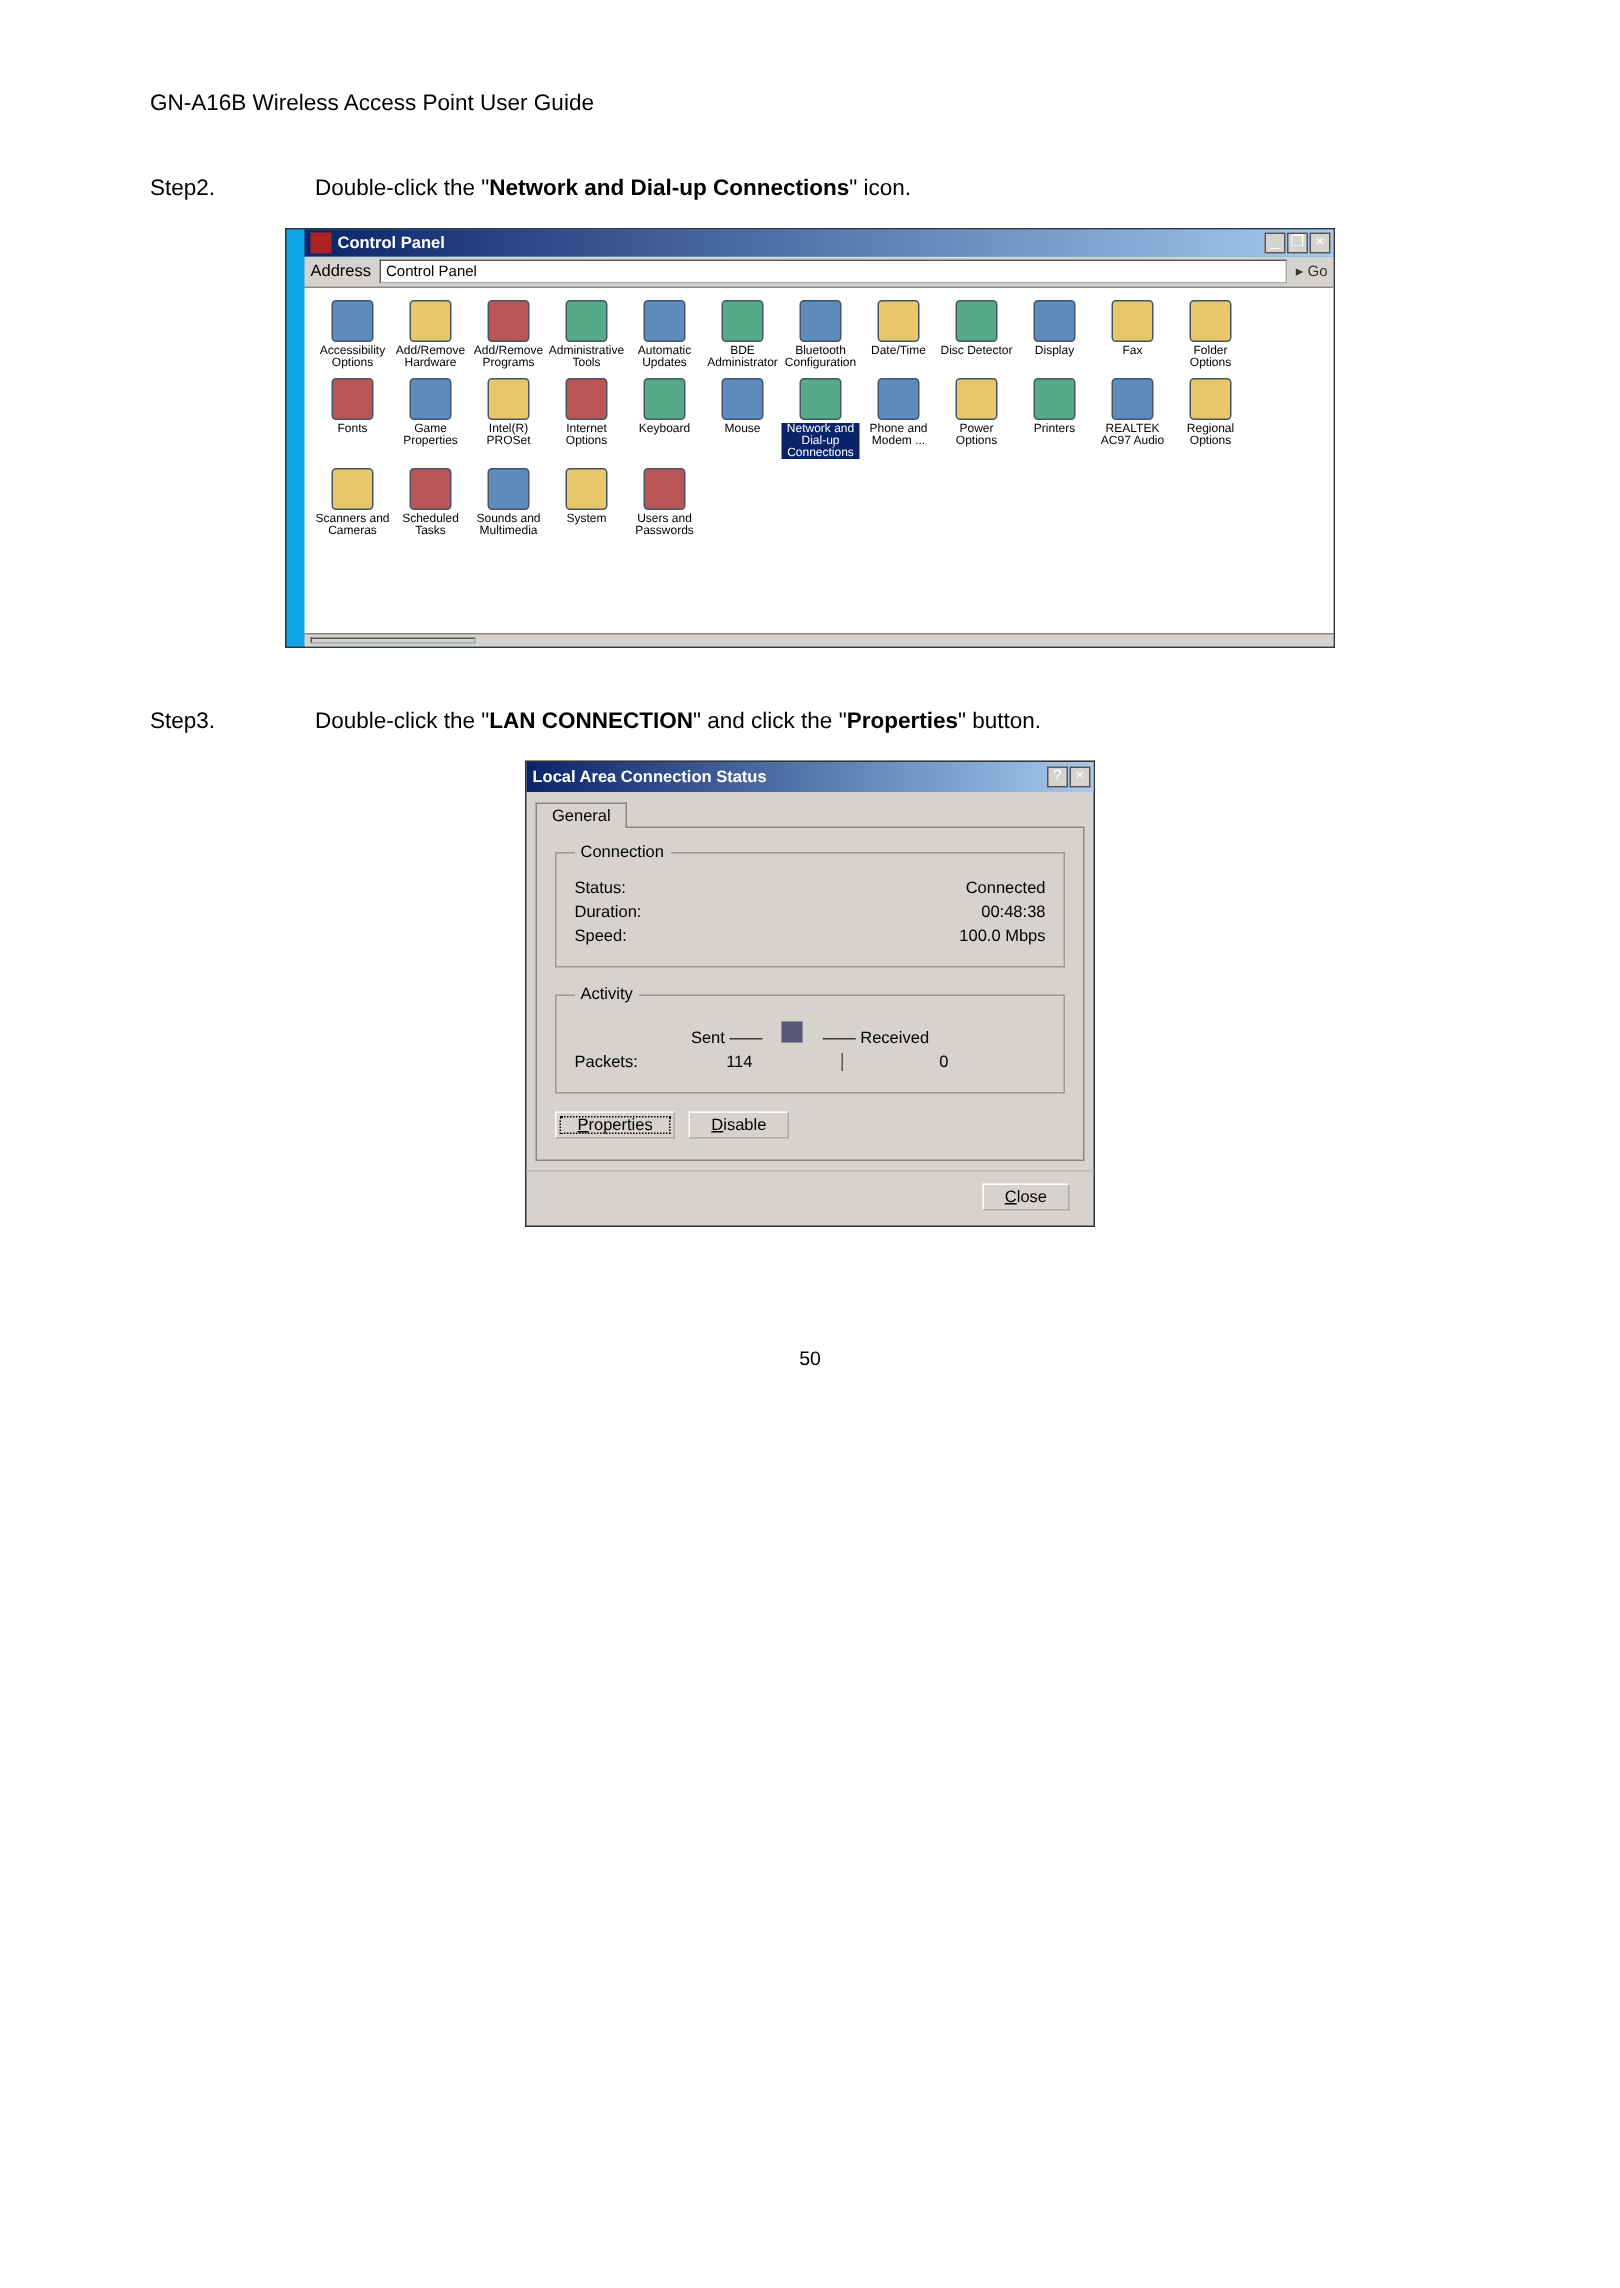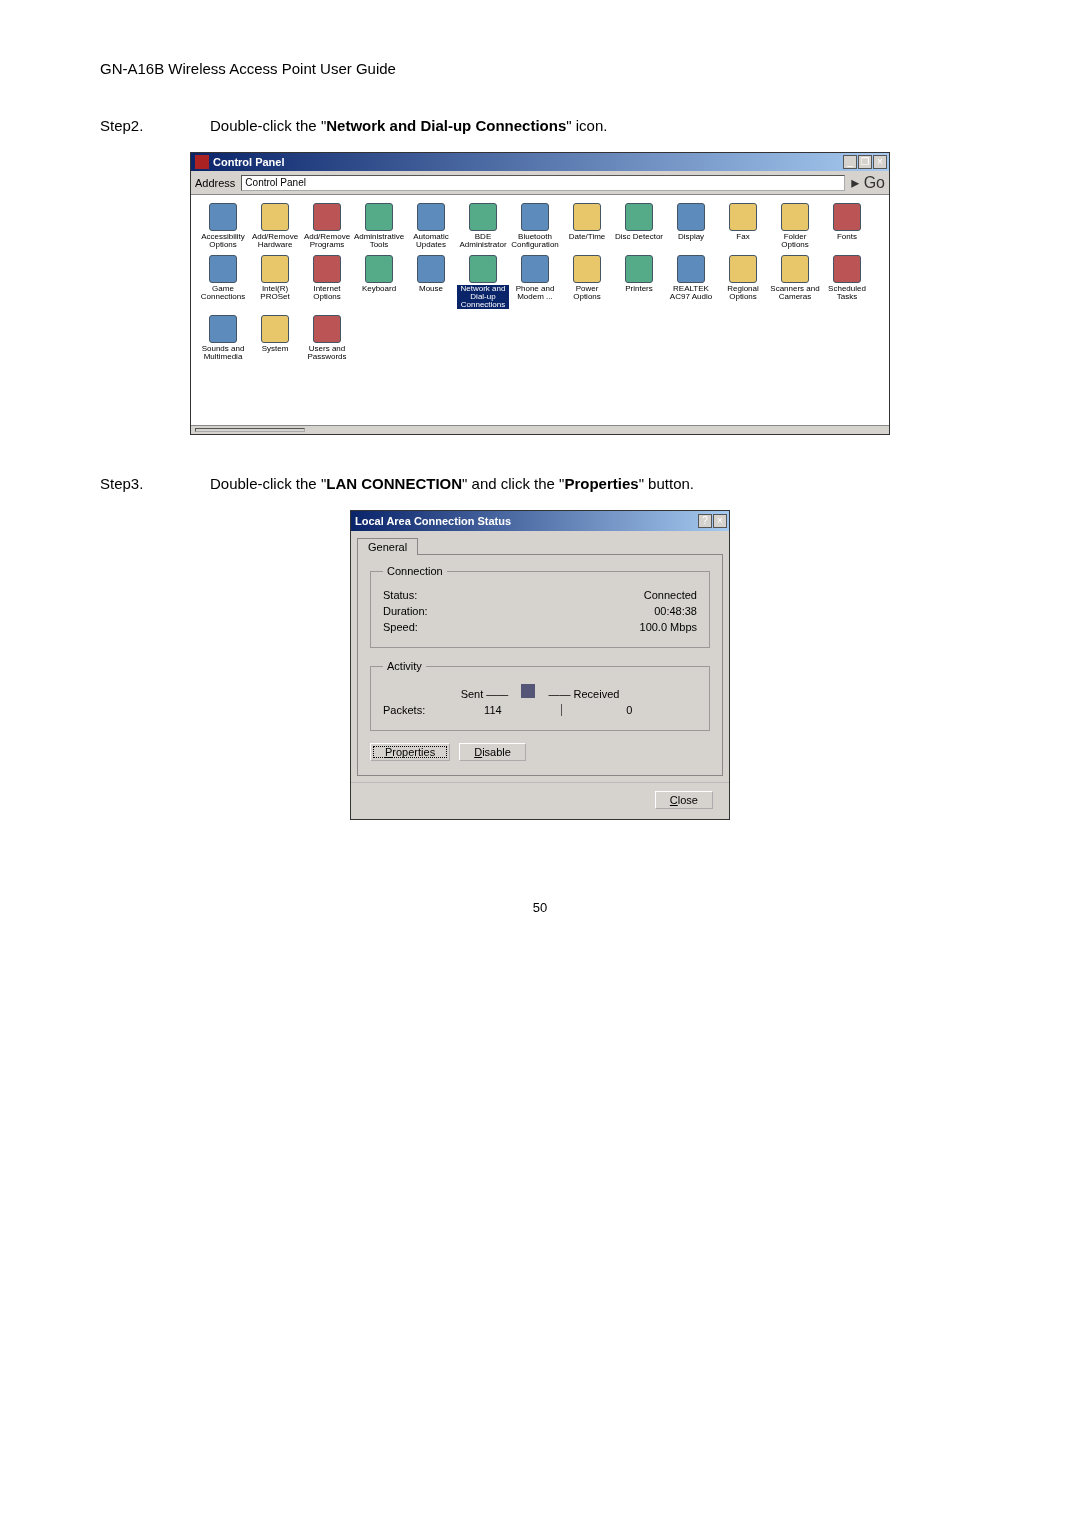--- a/index.html
+++ b/index.html
@@ -12,23 +12,24 @@
     }
     .doc-header { font-size: 15px; margin-bottom: 40px; }
     .step-row { display: flex; margin: 20px 0 18px 0; }
     .step-label { width: 110px; }
     .step-text { flex: 1; }
     .bold { font-weight: bold; }
     .cp-window {
       width: 700px;
       margin: 0 auto 40px auto;
       border: 1px solid #333;
-      background: #a21caf;
+      background: #0ea5e9;
       font-size: 11px;
       font-family: Tahoma, sans-serif;
+      padding-left: 12px;
     }
     .titlebar {
       background: linear-gradient(to right, #0a246a, #a6caf0);
       color: #fff;
       padding: 2px 4px;
       display: flex;
       align-items: center;
       height: 18px;
       position: relative;
     }
@@ -56,21 +57,21 @@
     }
     .addrbar input {
       flex: 1;
       margin: 0 6px;
       height: 16px;
       font-size: 10px;
       padding: 0 3px;
       border: 1px inset #aaa;
       background: #fff;
     }
-    .addrbar .go { color: #333; font-size: 16px; }
+    .addrbar .go { color: #333; font-size: 10px; }
     .icongrid {
       background: #fff;
       min-height: 230px;
       padding: 8px 6px;
       display: flex;
       flex-wrap: wrap;
       align-content: flex-start;
       gap: 0;
     }
     .cpi { width: 52px; text-align: center; font-size: 8px; line-height: 1; margin-bottom: 6px; }
@@ -215,21 +216,21 @@
       <div class="cpi">
         <div class="ic yellowfold"></div>
         <div class="lbl">Folder Options</div>
       </div>
       <div class="cpi">
         <div class="ic redish"></div>
         <div class="lbl">Fonts</div>
       </div>
       <div class="cpi">
         <div class="ic blueish"></div>
-        <div class="lbl">Game Connections</div>
+        <div class="lbl">Game Properties</div>
       </div>
       <div class="cpi">
         <div class="ic yellowfold"></div>
         <div class="lbl">Intel(R) PROSet</div>
       </div>
       <div class="cpi">
         <div class="ic redish"></div>
         <div class="lbl">Internet Options</div>
       </div>
       <div class="cpi">

